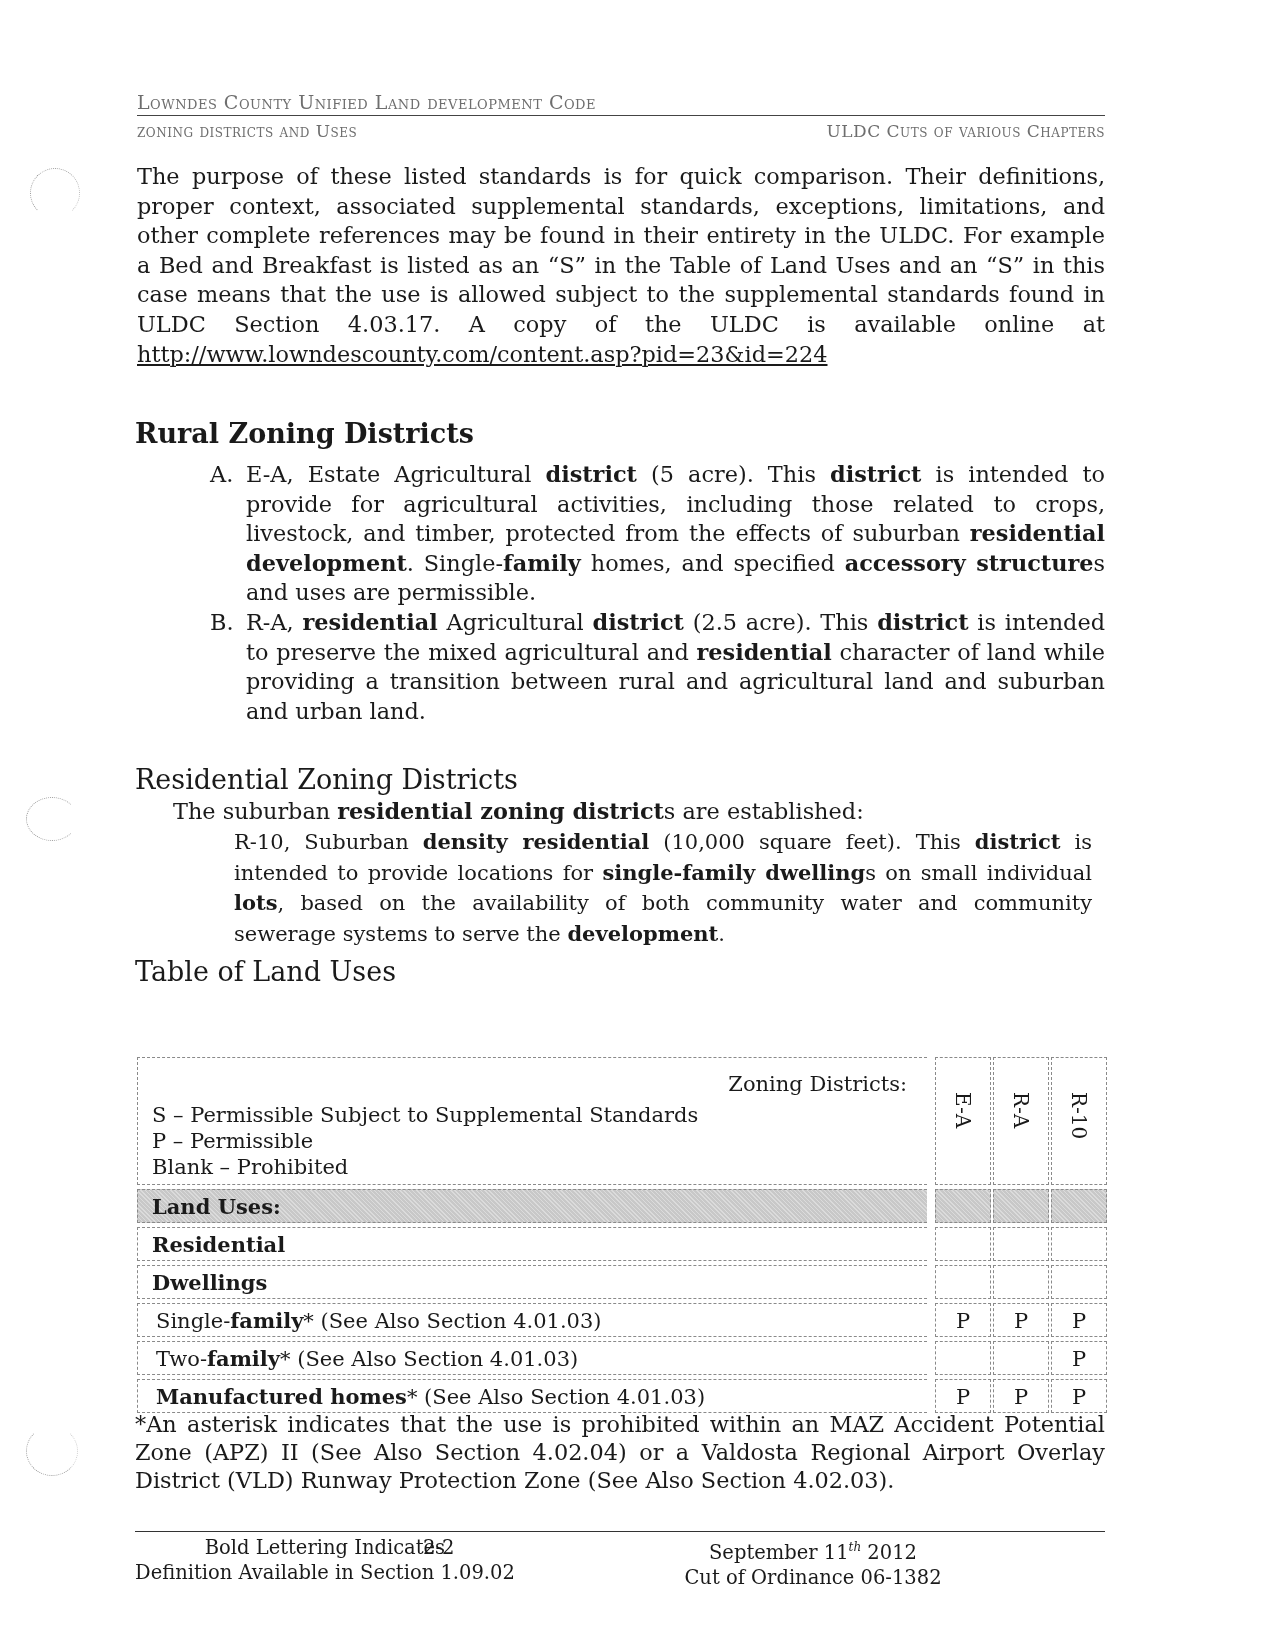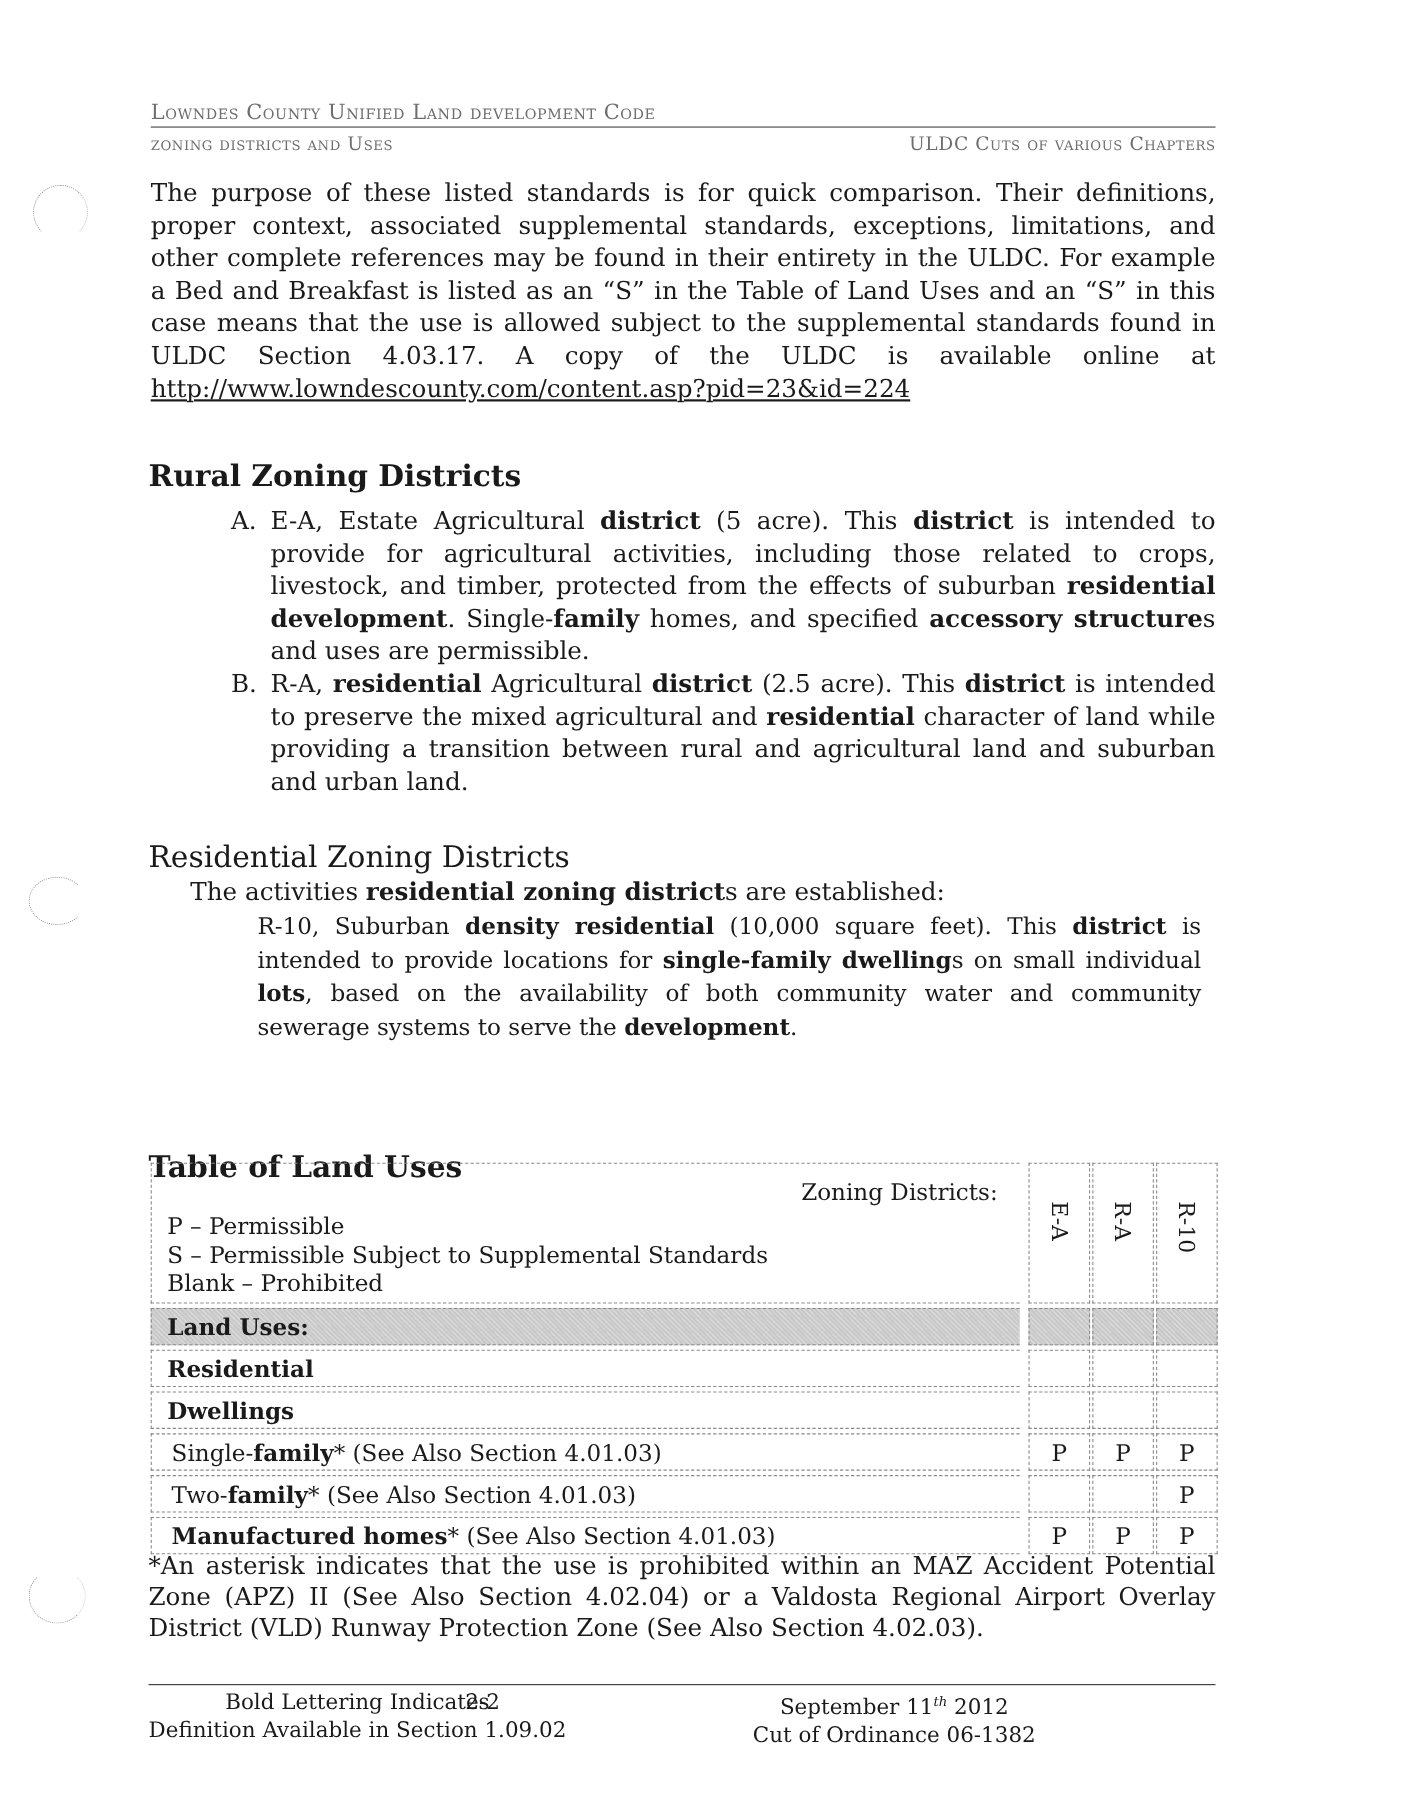--- a/index.html
+++ b/index.html
@@ -21,21 +21,21 @@
 
   .text { position: absolute; left: 137px; width: 968px; font-size: 22.4px; line-height: 29.6px; text-align: justify; }
   .text b, .b { font-weight: bold; }
 
   .para1 { top: 162px; }
   .link { text-decoration: underline; color: #1a1a1a; }
 
   .h2 { position: absolute; left: 135px; font-size: 27px; line-height: 32px; }
   .rural-h { top: 418px; font-weight: bold; }
   .res-h { top: 764px; }
-  .table-h { top: 1046px; font-weight: bold; }
+  .table-h { top: 956px; }
 
   .list { position: absolute; left: 210px; width: 895px; font-size: 22.4px; line-height: 29.6px; }
   .list .item { display: flex; }
   .list .marker { width: 36px; flex: none; }
   .list .body { flex: 1; text-align: justify; }
   .rural-list { top: 460px; }
 
   .res-intro { position: absolute; left: 173px; top: 797px; font-size: 22.4px; line-height: 29.6px; }
   .res-r10 { position: absolute; left: 234px; top: 827px; width: 858px; font-size: 21px; line-height: 29.6px; text-align: justify; }
 
@@ -93,32 +93,32 @@
         <div class="marker">A.</div>
         <div class="body"><span>E-A, Estate Agricultural </span><span class="b">district</span><span> (5 acre).  This </span><span class="b">district</span><span> is intended to provide for agricultural activities, including those related to crops, livestock, and timber, protected from the effects of suburban </span><span class="b">residential development</span><span>. Single-</span><span class="b">family</span><span> homes, and specified </span><span class="b">accessory structure</span><span>s and uses are permissible.</span></div>
       </div>
       <div class="item">
         <div class="marker">B.</div>
         <div class="body"><span>R-A, </span><span class="b">residential</span><span> Agricultural </span><span class="b">district</span><span> (2.5 acre).  This </span><span class="b">district</span><span> is intended to preserve the mixed agricultural and </span><span class="b">residential</span><span> character of land while providing a transition between rural and agricultural land and suburban and urban land.</span></div>
       </div>
     </div>
 
   <div class="h2 res-h">Residential Zoning Districts</div>
-  <div class="res-intro" id="res-intro"><span>The activities </span><span class="b">residential zoning district</span><span>s are established:</span></div>
+  <div class="res-intro" id="res-intro"><span>The suburban </span><span class="b">residential zoning district</span><span>s are established:</span></div>
   <div class="res-r10" id="res-r10"><span>R-10, Suburban </span><span class="b">density residential</span><span> (10,000 square feet).  This </span><span class="b">district</span><span> is intended to provide locations for </span><span class="b">single-family dwelling</span><span>s on small individual </span><span class="b">lots</span><span>, based on the availability of both community water and community sewerage systems to serve the </span><span class="b">development</span><span>.</span></div>
 
   <div class="h2 table-h">Table of Land Uses</div>
 
   <div class="tbl">
     <div class="row hdr-row">
       <div class="c-main">
         <span class="zd-label">Zoning Districts:</span>
         <div class="legend">
+          <div>S – Permissible Subject to Supplemental Standards</div>
           <div>P – Permissible</div>
-          <div>S – Permissible Subject to Supplemental Standards</div>
           <div>Blank – Prohibited</div>
         </div>
       </div>
       <div class="c-gap"></div>
       <div class="c-z">
           <span class="vtext">E-A</span>
         </div>
       <div class="c-z">
           <span class="vtext">R-A</span>
         </div>

